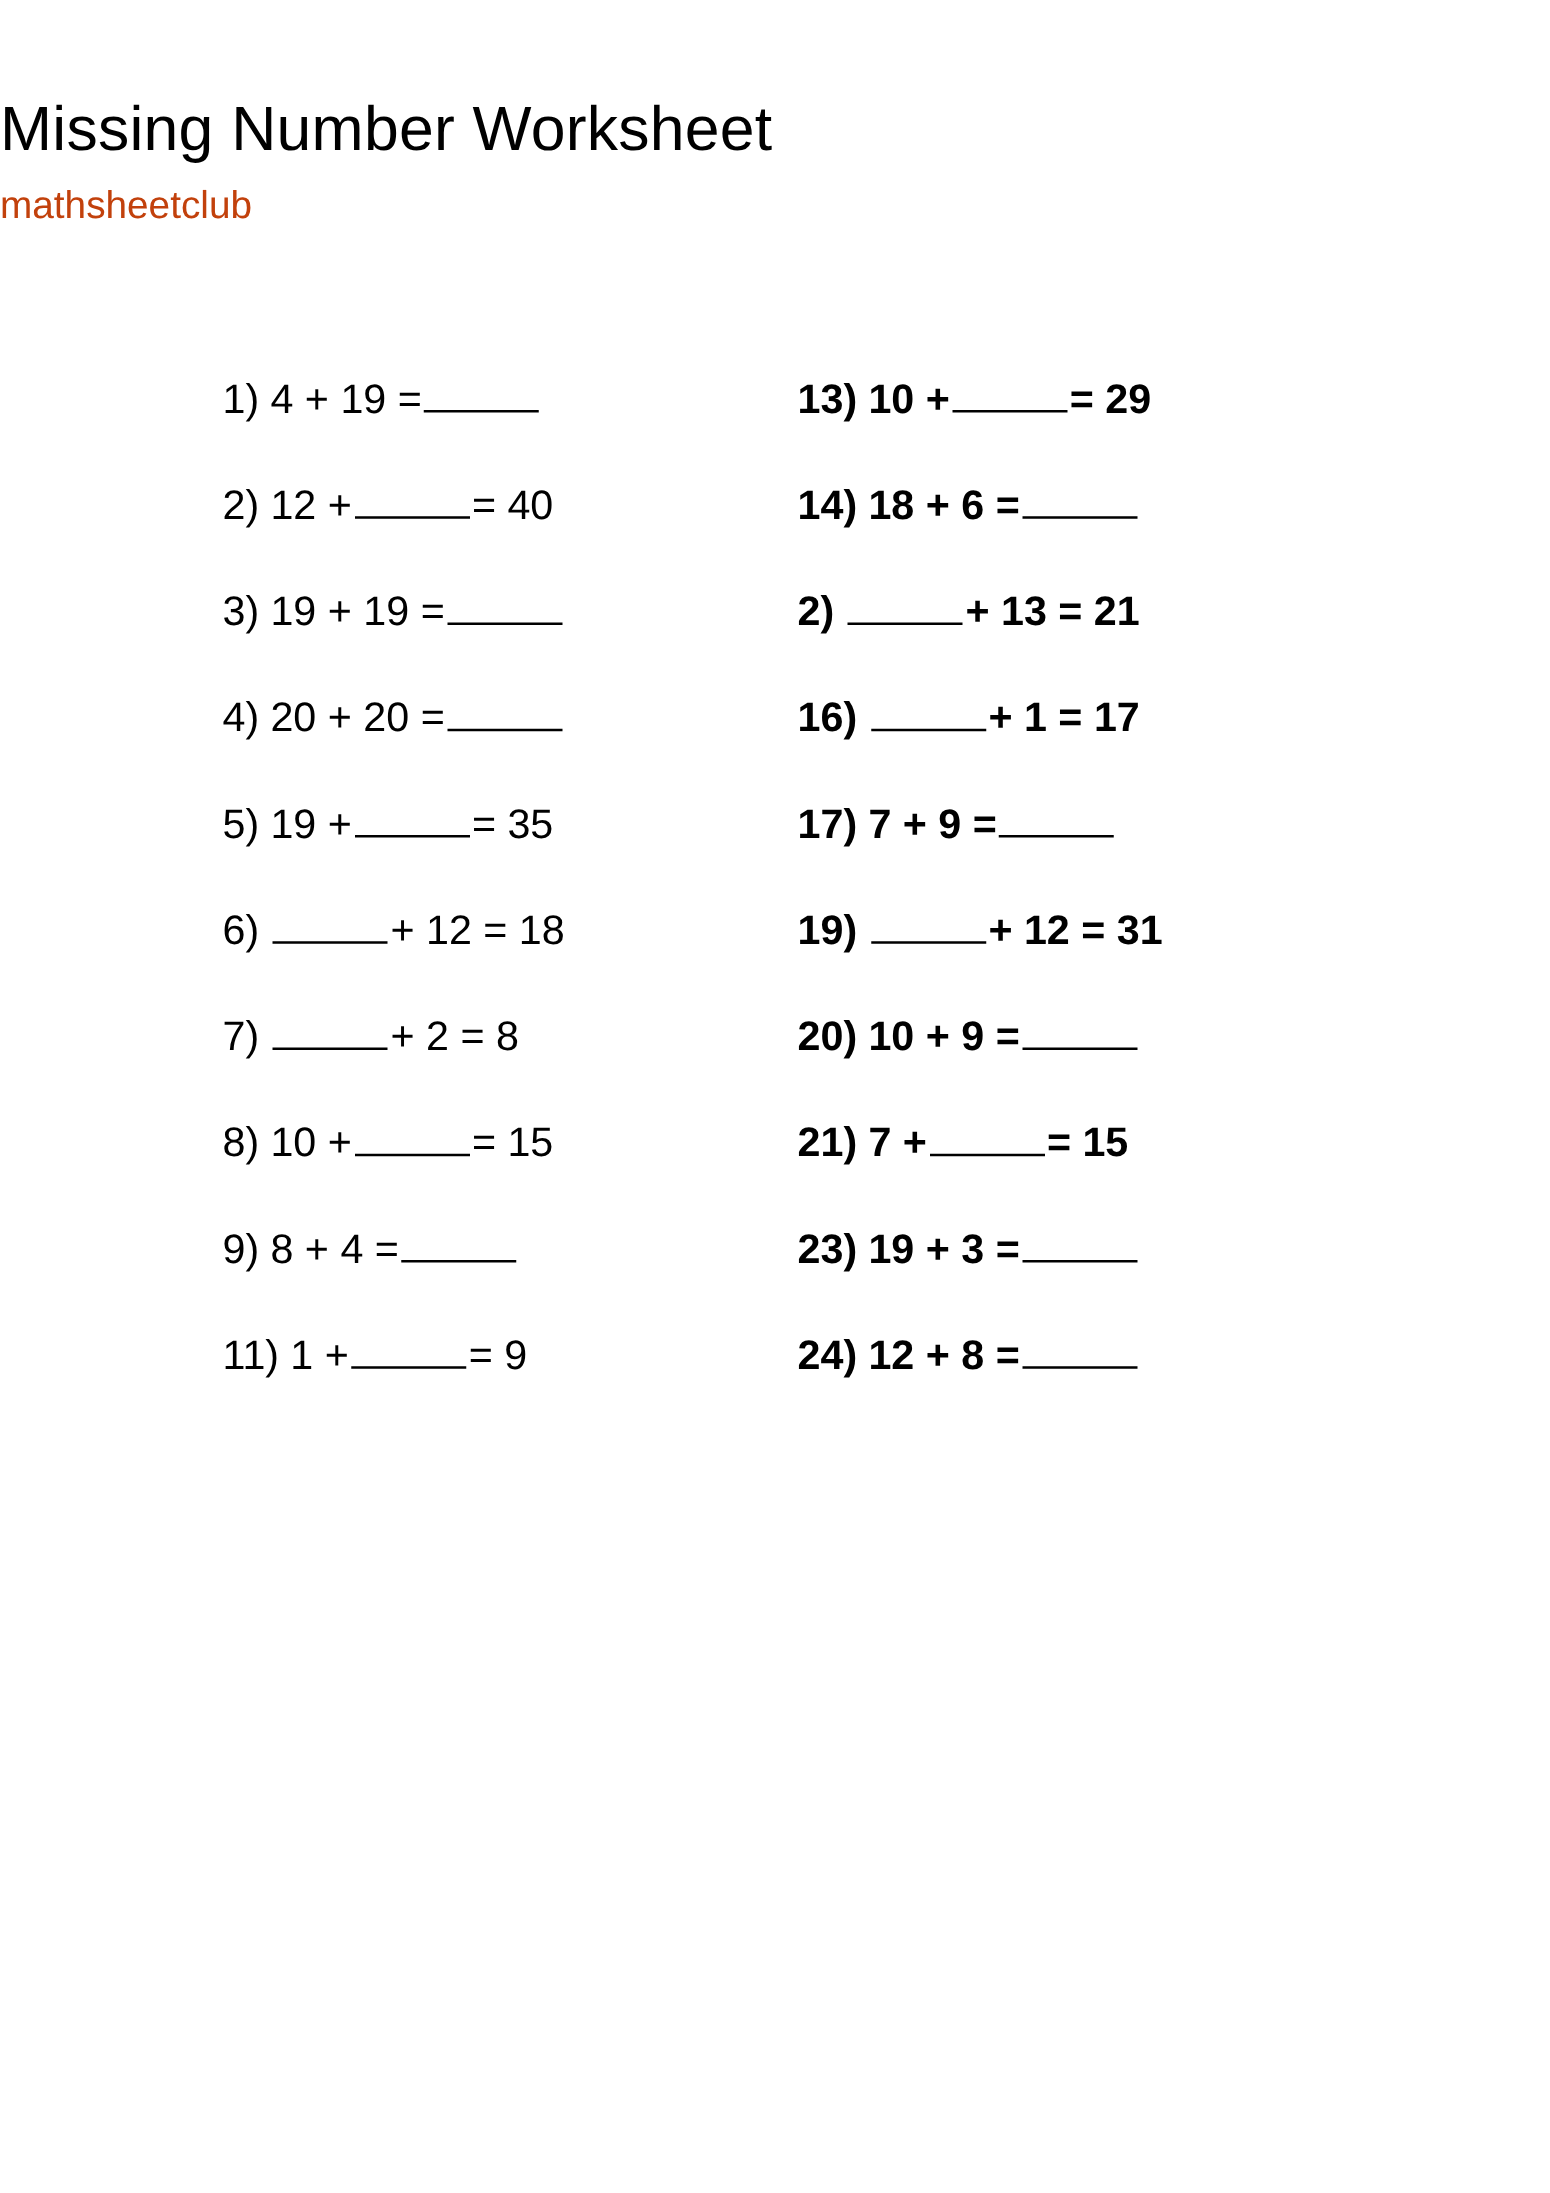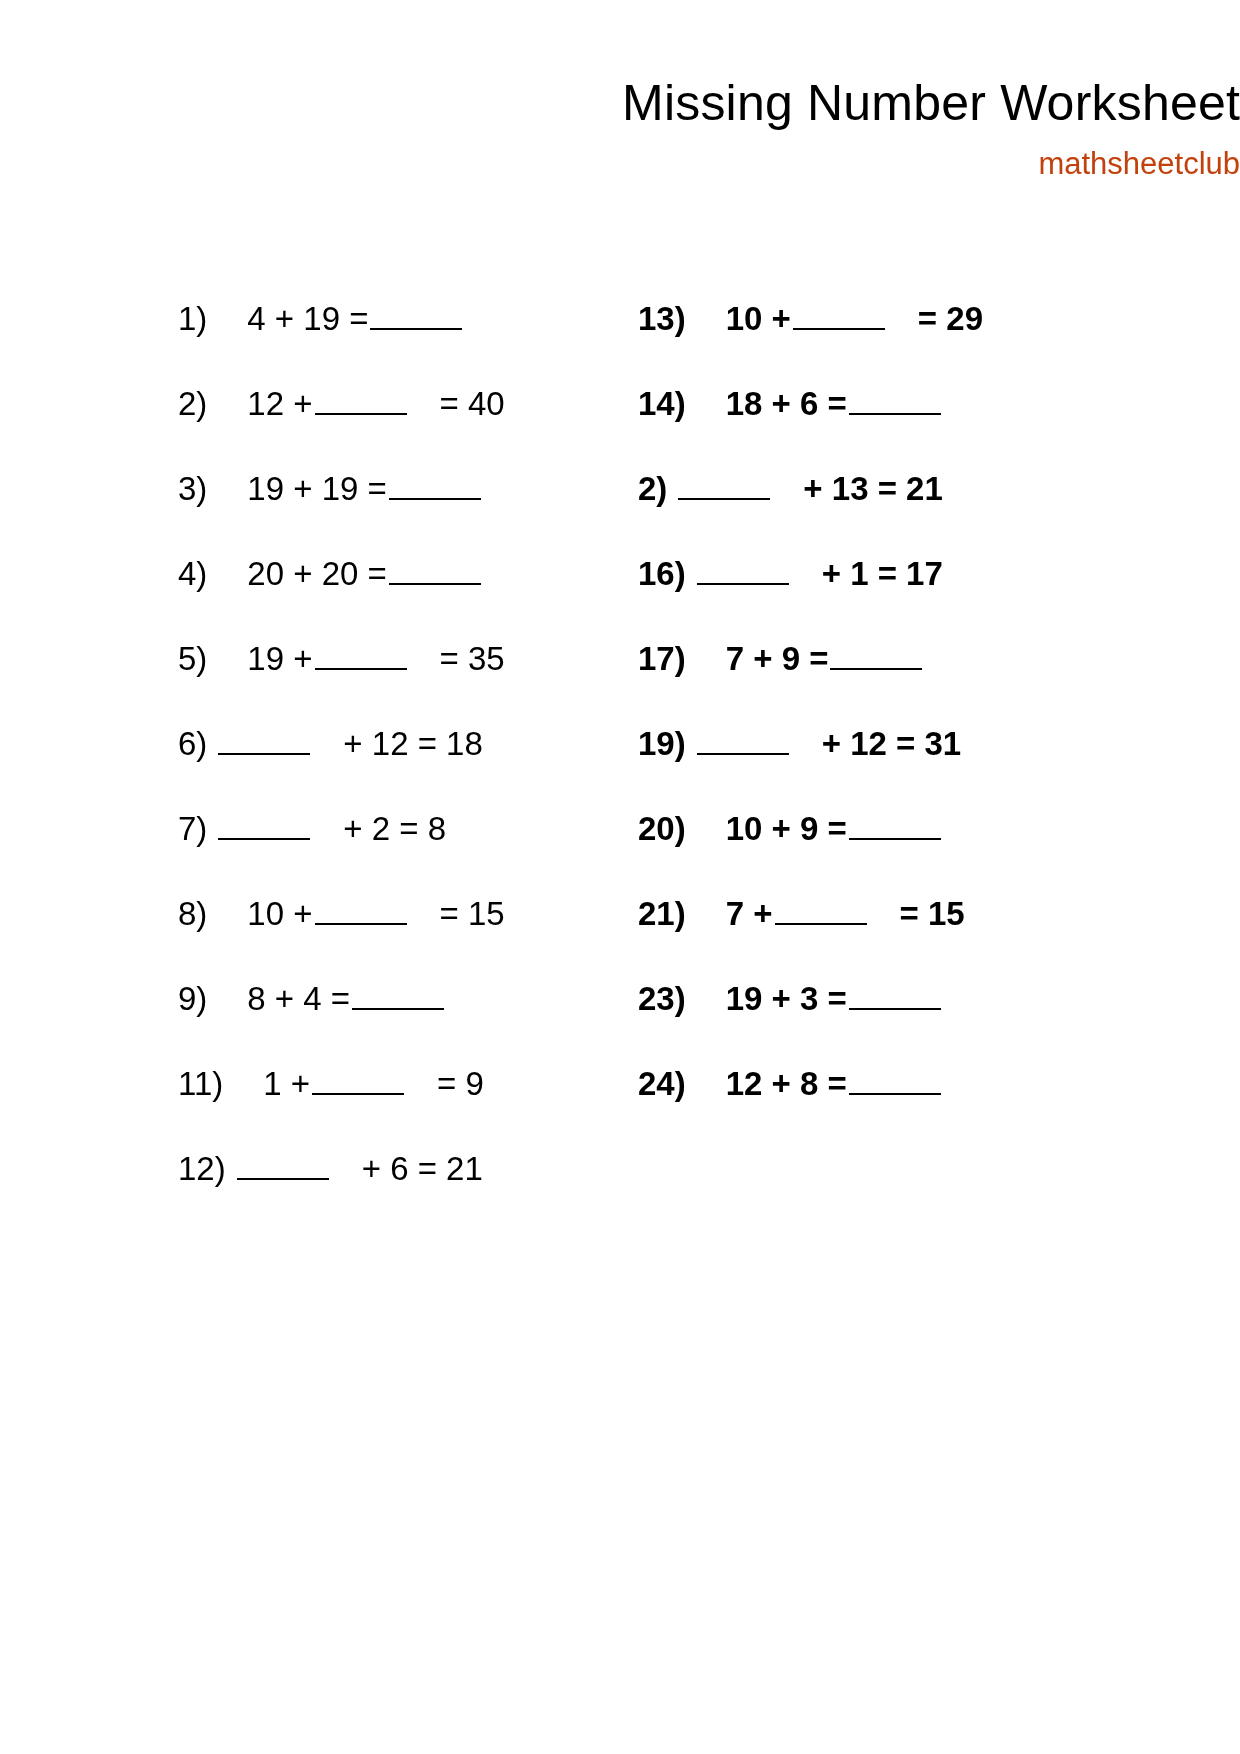--- a/index.html
+++ b/index.html
@@ -17,21 +17,21 @@
     position: relative;
   }
   .sheet {
     width: 1240px;
     height: 1754px;
     box-sizing: border-box;
     padding: 0;
     position: relative;
   }
   .header {
-    text-align: right;
+    text-align: left;
     padding-top: 78px;
   }
   .worksheet-title {
     font-size: 50px;
     font-weight: 400;
     line-height: 1.0;
     letter-spacing: 0.2px;
     color: #000000;
     margin: 0;
   }
@@ -69,21 +69,20 @@
     align-items: flex-start;
     font-size: 33px;
     line-height: 42px;
     white-space: nowrap;
   }
   .p-index {
     margin-right: 9px;
   }
   .p-text {
     display: inline;
-    margin-left: 31px;
   }
   .blank {
     display: inline-block;
     width: 92px;
     border-bottom: 2.5px solid #000000;
     height: 30px;
     vertical-align: -8px;
     margin: 0 2px;
   }
 </style>
@@ -146,25 +145,20 @@
           <span class="p-index">9)</span>
           <span class="p-text">8 + 4 =</span> 
           <span class="blank"></span>
         </div>
         <div class="problem">
           <span class="p-index">11)</span>
           <span class="p-text">1 +</span> 
           <span class="blank"></span> 
           <span class="p-text">= 9</span>
         </div>
-        <div class="problem">
-          <span class="p-index">12)</span>
-          <span class="blank"></span> 
-          <span class="p-text">+ 6 = 21</span>
-        </div>
       </div>
     <div class="column column-right">
         <div class="problem">
           <span class="p-index">13)</span>
           <span class="p-text">10 +</span> 
           <span class="blank"></span> 
           <span class="p-text">= 29</span>
         </div>
         <div class="problem">
           <span class="p-index">14)</span>

